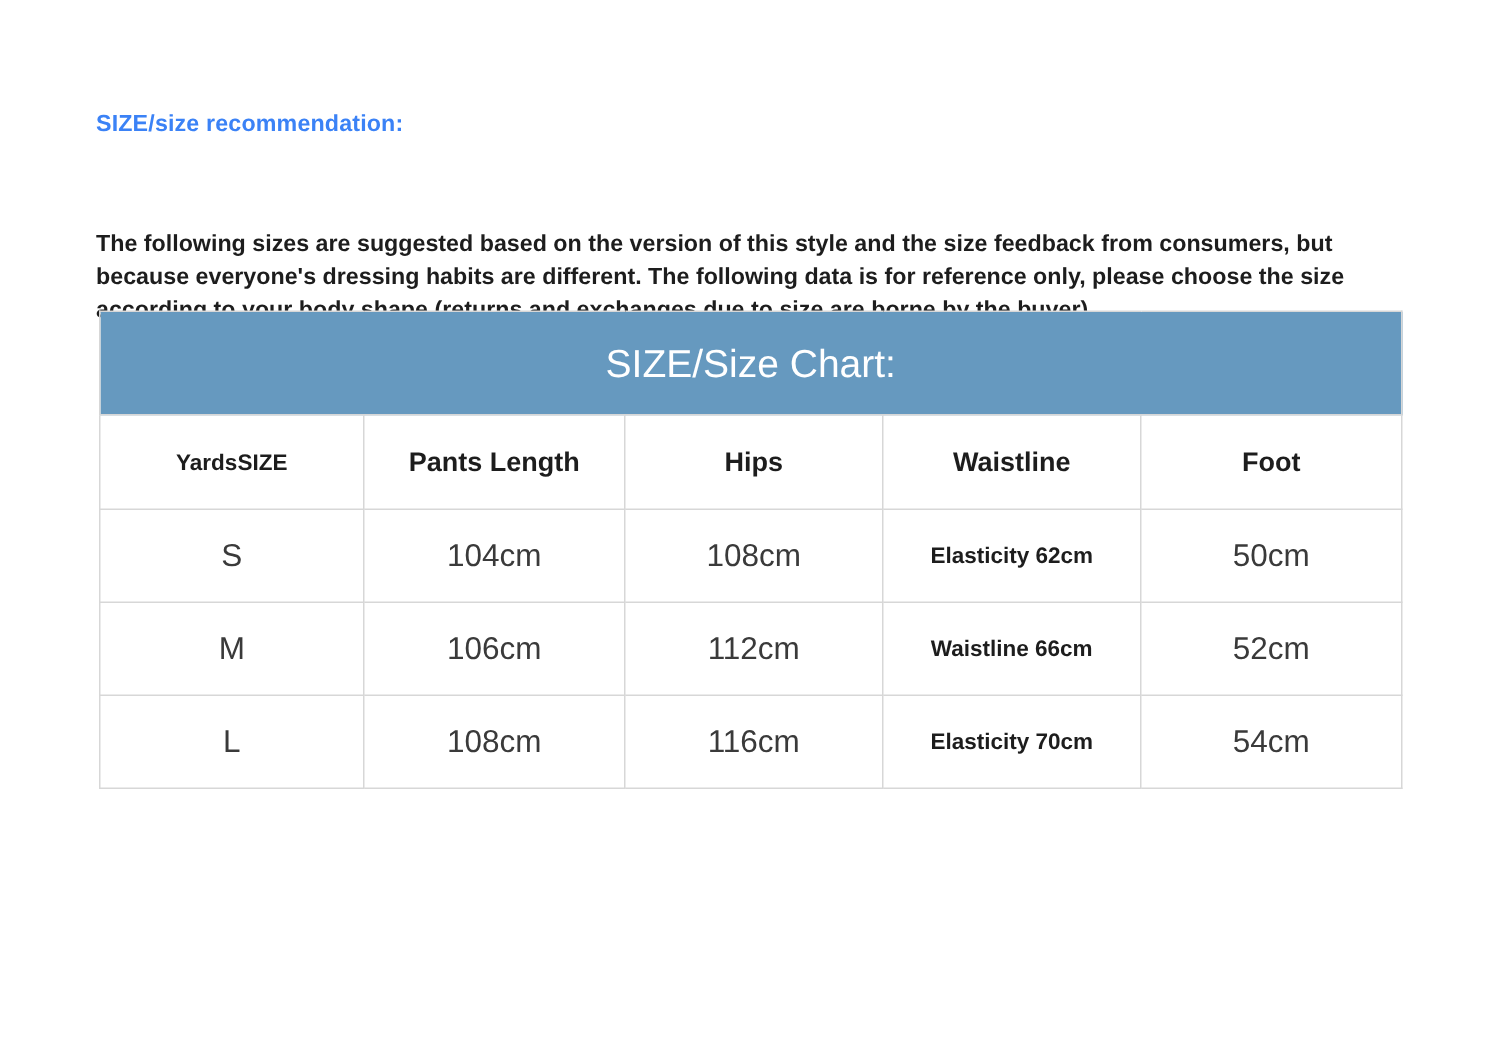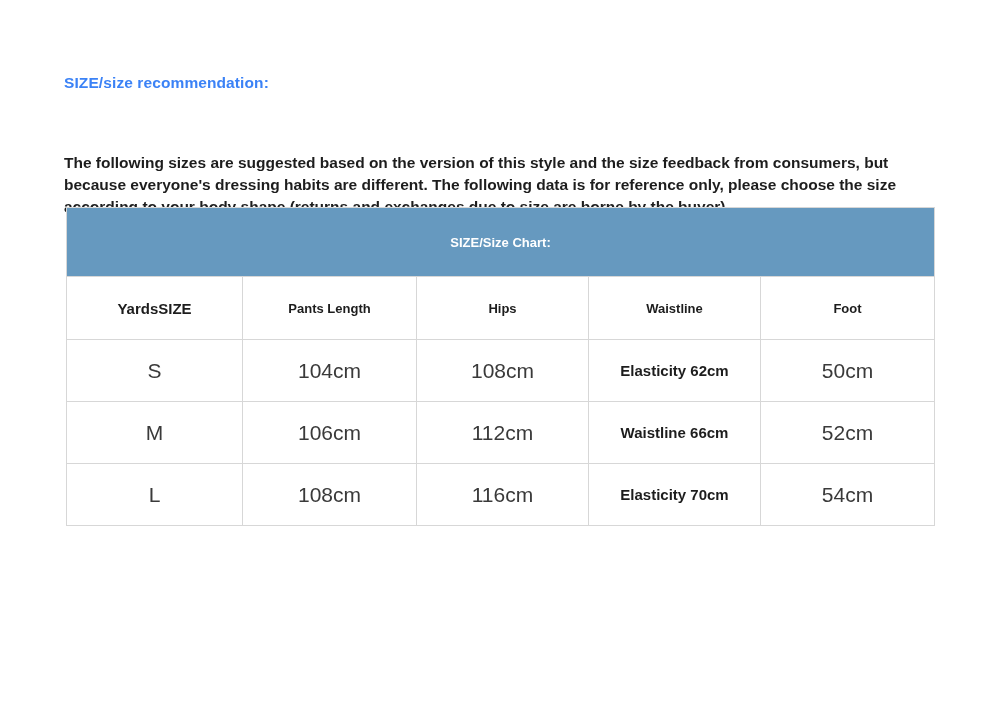--- a/index.html
+++ b/index.html
@@ -60,26 +60,26 @@
     text-align: center;
     vertical-align: middle;
   }
   .chart-title-row td {
     background: #6699bf;
     border: 1px solid #6699bf;
     height: 68px;
     text-align: left;
     padding-left: 18px;
     color: #ffffff;
-    font-size: 13px;
-    font-weight: bold;
+    font-size: 26px;
+    font-weight: normal;
   }
   .header-row td {
     height: 62px;
-    font-size: 13px;
+    font-size: 18px;
     font-weight: bold;
     color: #1d1d1d;
     background: #ffffff;
   }
   .header-row td.col-yards {
     font-size: 15px;
   }
   .body-row td {
     height: 61px;
     font-size: 21px;

